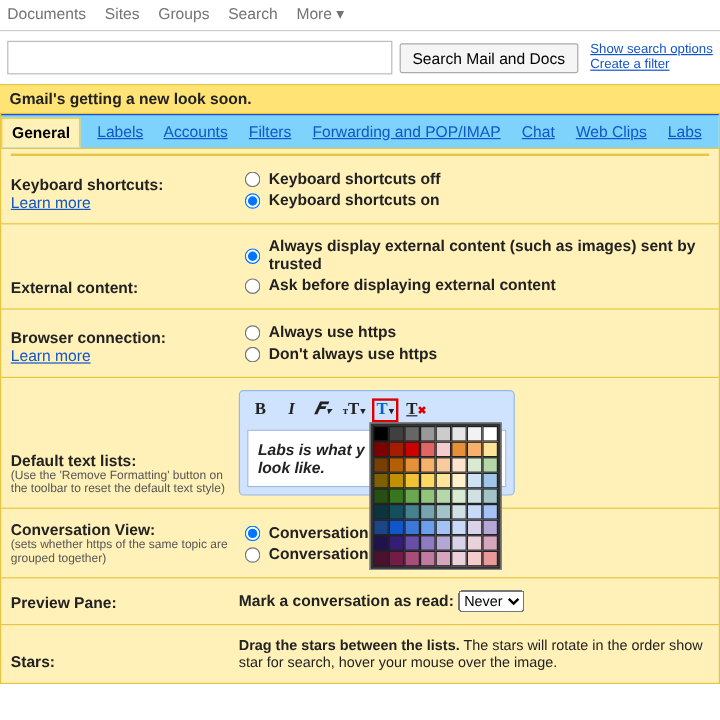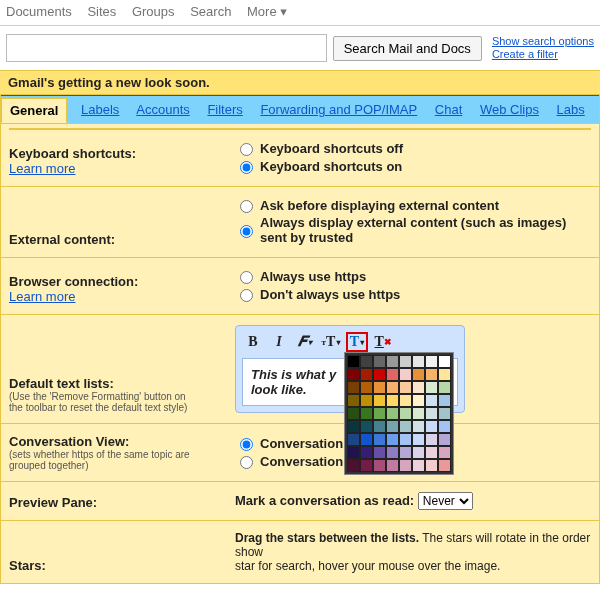--- a/index.html
+++ b/index.html
@@ -79,21 +79,21 @@
   .subhr { border-top: 2px solid #e6c642; margin: 4px 8px 0 8px; }
 
   .section {
     display: flex; align-items: flex-end;
     padding: 10px 8px;
     border-bottom: 1px solid #e6c642;
   }
   .sec-label { width: 190px; flex-shrink: 0; }
   .sec-label .title { font-weight: bold; }
   .sec-label .hint { font-size: 10px; color: #555; }
-  .sec-body { flex: 1; margin-left: 36px; }
+  .sec-body { flex: 1; }
   .radio-row { display:flex; align-items:center; gap:4px; margin-bottom:2px; }
   .radio-row label { font-weight: bold; }
 
   .textstyle-card {
     background: #cfe3ff;
     border: 1px solid #9bb7e6;
     border-radius: 4px;
     padding: 6px;
     width: 230px;
     position: relative;
@@ -183,26 +183,26 @@
         </div>
     </div>
   </div>
 
   <div class="section">
     <div class="sec-label">
       <div class="title">External content:</div>
     </div>
     <div class="sec-body">
       <div class="radio-row">
+          <input type="radio" name="ec" checked="" style="">
+          <label>Always display external content (such as images) sent by trusted</label>
+        </div>
+      <div class="radio-row">
           <input type="radio" name="ec" style="">
           <label>Ask before displaying external content</label>
-        </div>
-      <div class="radio-row">
-          <input type="radio" name="ec" checked="" style="">
-          <label>Always display external content (such as images) sent by trusted</label>
         </div>
     </div>
   </div>
 
   <div class="section">
     <div class="sec-label">
       <div class="title">Browser connection:</div>
       <a>Learn more</a>
     </div>
     <div class="sec-body">
@@ -232,21 +232,21 @@
           <div class="tbtn color">
               <span style="color:#06c">T</span>
               <span class="drop">▾</span>
             </div>
           <div class="tbtn">
               <u>T</u>
               <span style="color:#d00;font-size:9px">✖</span>
             </div>
         </div>
         <div class="sample-box">
-          <b>This is what y</b><br>
+          <b>Labs is what y</b><br>
           <b>look like.</b>
         </div>
         <div class="colorpicker" id="colorpicker">
             <div class="cp-row">
               <div class="cp-cell" style="background: rgb(0, 0, 0);"></div>
               <div class="cp-cell" style="background: rgb(64, 64, 64);"></div>
               <div class="cp-cell" style="background: rgb(102, 102, 102);"></div>
               <div class="cp-cell" style="background: rgb(153, 153, 153);"></div>
               <div class="cp-cell" style="background: rgb(204, 204, 204);"></div>
               <div class="cp-cell" style="background: rgb(230, 230, 230);"></div>

